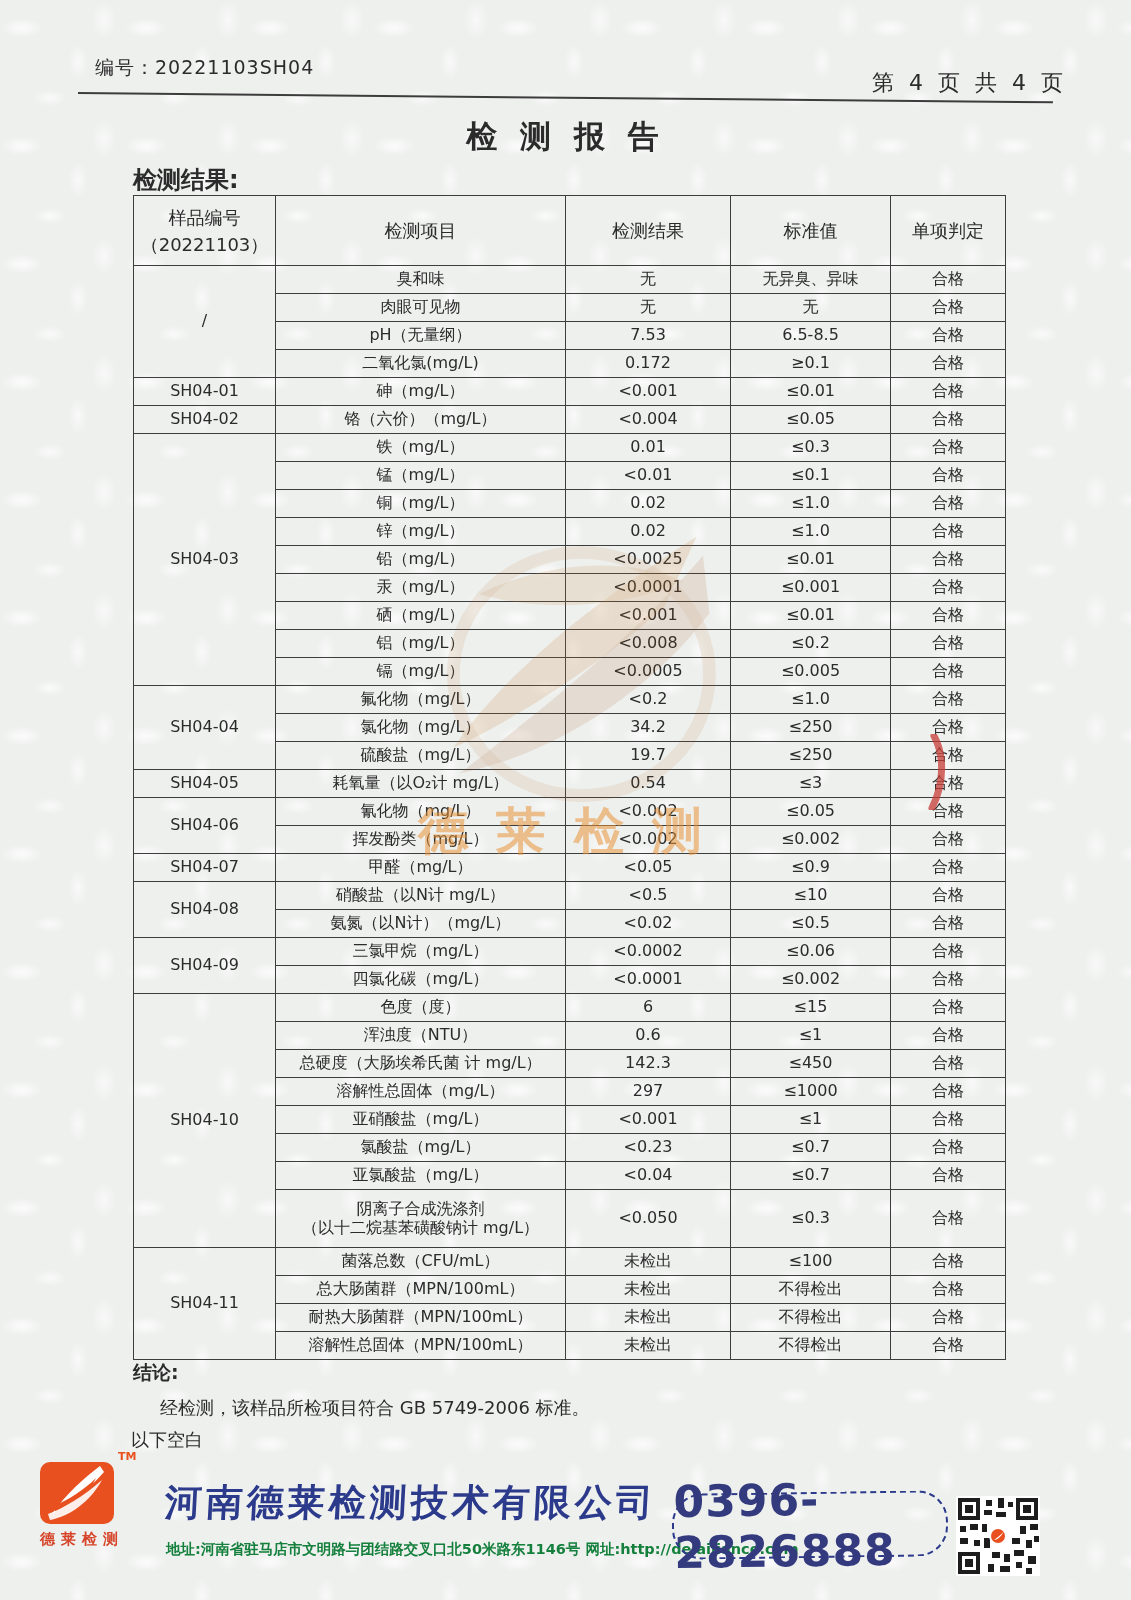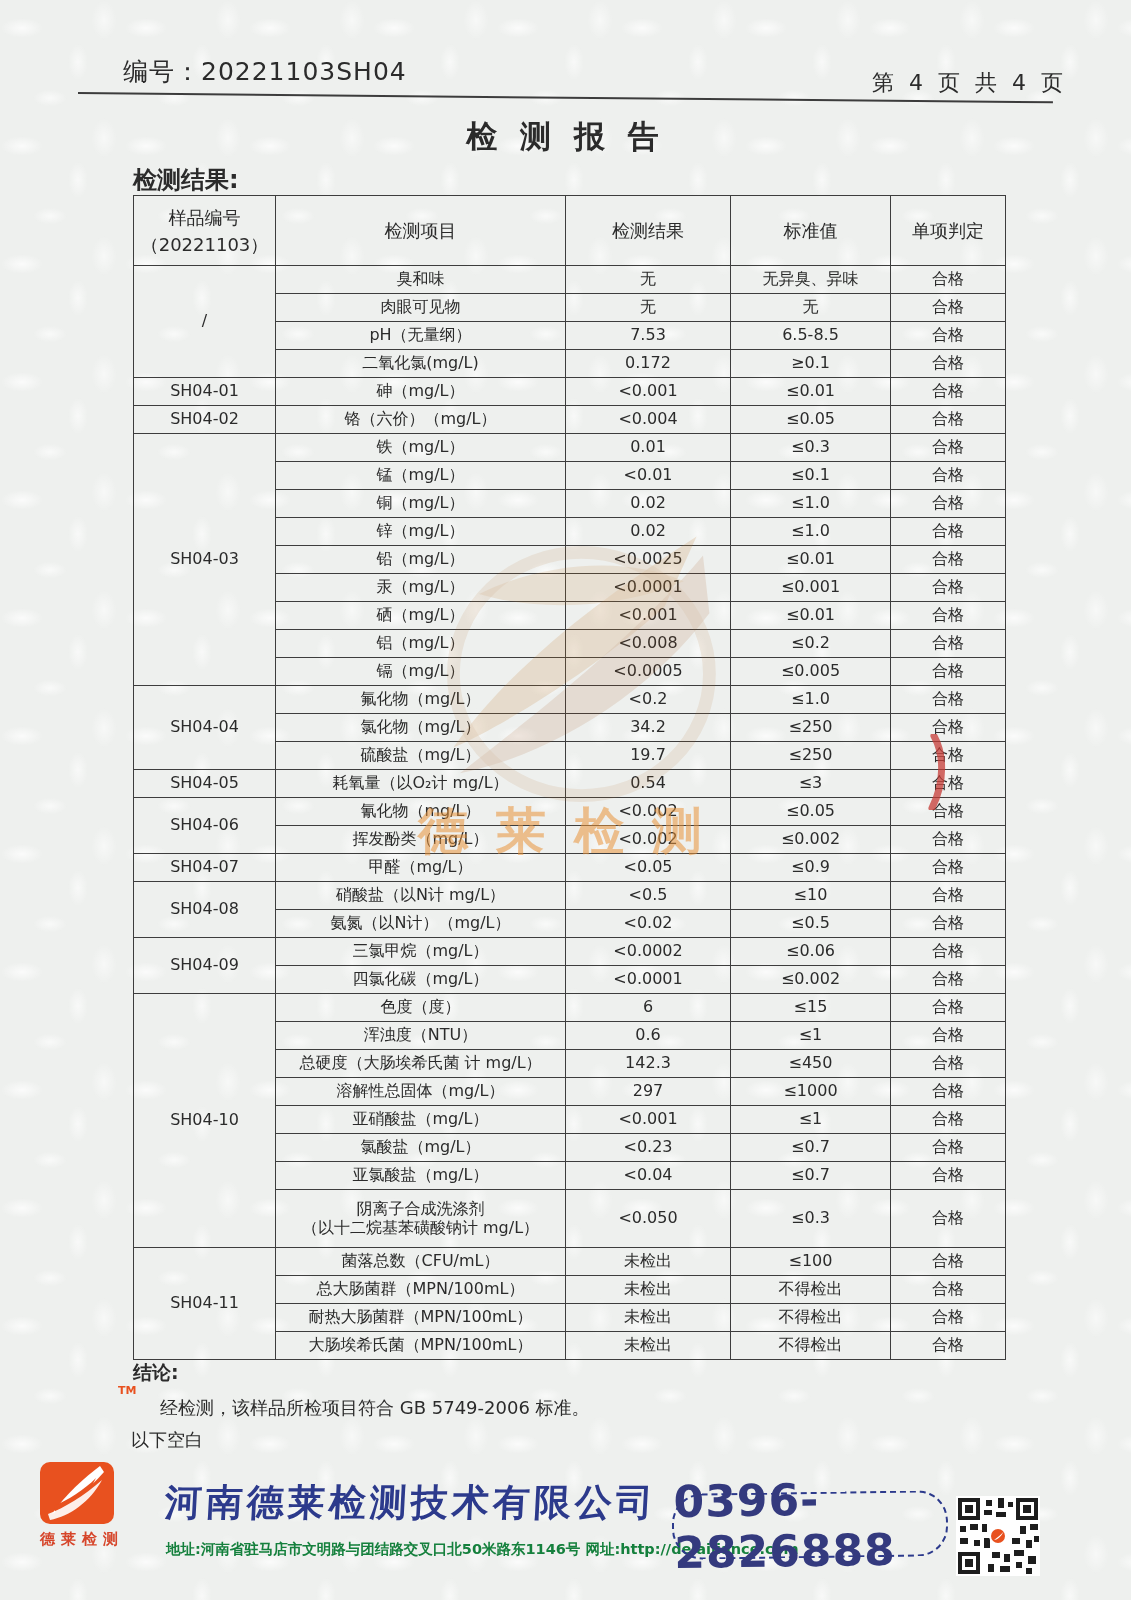--- a/index.html
+++ b/index.html
@@ -13,21 +13,21 @@
       radial-gradient(ellipse 14px 26px at 78px 62px, rgba(255,255,255,0.6), rgba(255,255,255,0) 70%),
       radial-gradient(ellipse 24px 12px at 50px 98px, rgba(255,255,255,0.65), rgba(255,255,255,0) 70%),
       radial-gradient(ellipse 18px 28px at 104px 20px, rgba(255,255,255,0.55), rgba(255,255,255,0) 70%);
     background-size:124px 118px;
     position:relative;
     overflow:hidden;
   }
   .abs { position:absolute; }
 
   
-  .doc-no { left:95px; top:55px; font-size:25px; letter-spacing:1px;margin-left:28px; }
+  .doc-no { left:95px; top:55px; font-size:19px; letter-spacing:1px; }
   .page-no { left:872px; top:68px; font-size:22px; letter-spacing:4px; }
   .header-rule {
     left:78px; top:92px; width:975px; height:2px; background:#3c3c3c;
     transform:rotate(0.55deg); transform-origin:left center;
   }
   .title { left:0; top:116px; width:1131px; text-align:center; font-size:31px; font-weight:bold; letter-spacing:6px; }
   .results-label { left:133px; top:164px; font-size:24px; font-weight:bold; }
 
   
   .table-wrap { left:133px; top:195px; width:872px; }
@@ -47,21 +47,21 @@
   }
   .red-mark { left:926px; top:734px; width:26px; height:76px; pointer-events:none; }
 
   
   .conclusion-label { left:133px; top:1360px; font-size:19px; font-weight:bold; }
   .conclusion-text { left:160px; top:1396px; font-size:18px; }
   .below-blank { left:131px; top:1428px; font-size:18px; }
 
   
   .logo-box { left:40px; top:1462px; width:74px; height:62px; }
-  .tm-mark { left:118px; top:1384px; font-size:11px; color:#e8511f; font-weight:bold; }
+  .tm-mark { left:118px; top:1450px; font-size:11px; color:#e8511f; font-weight:bold; }
   .logo-text { left:40px; top:1530px; font-size:15px; font-weight:bold; color:#d6452a; letter-spacing:6px; }
   .company-name {
     left:165px; top:1478px; font-size:37px; font-weight:bold; color:#2c3a8c;
     letter-spacing:4px; transform:skewX(-3deg); white-space:nowrap;
   }
   .address-line { left:166px; top:1540px; font-size:14.5px; font-weight:bold; color:#15803d; white-space:nowrap; }
   .phone-bubble {
     left:672px; top:1492px; width:276px; height:66px;
     border:2.5px dashed #2c3a8c; border-radius:30px;
     display:flex; align-items:center; justify-content:center;
@@ -330,21 +330,21 @@
           <td class="standard">不得检出</td>
           <td class="judge">合格</td>
         </tr>
         <tr>
           <td class="item">耐热大肠菌群（MPN/100mL）</td>
           <td class="result">未检出</td>
           <td class="standard">不得检出</td>
           <td class="judge">合格</td>
         </tr>
         <tr>
-          <td class="item">大肠埃希氏菌（MPN/100mL）</td>
+          <td class="item">溶解性总固体（MPN/100mL）</td>
           <td class="result">未检出</td>
           <td class="standard">不得检出</td>
           <td class="judge">合格</td>
         </tr>
       </tbody>
   </table>
 </div>
 
 <svg class="abs wm-logo" viewBox="0 0 100 100">
   <path d="M88 12 C60 30 30 52 12 78 C30 70 58 52 78 34 Z" fill="#c07a2e" opacity="0.55"></path>

